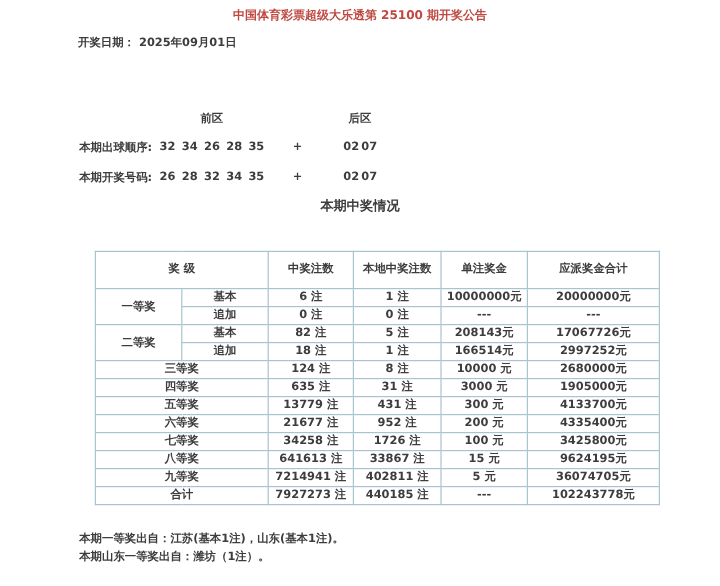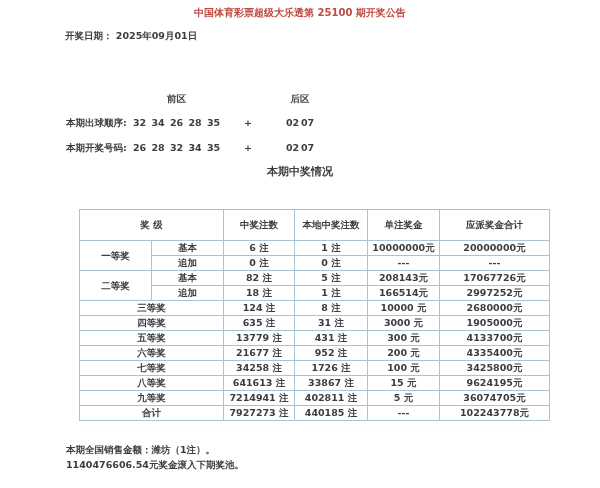--- a/index.html
+++ b/index.html
@@ -211,17 +211,17 @@
         <td colspan="2">合计</td>
         <td>7927273 注</td>
         <td>440185 注</td>
         <td>---</td>
         <td>102243778元</td>
       </tr>
     </tbody>
   </table>
 
   <div class="footer-block">
-    <div>本期全国销售金额：潍坊（1注）。</div>
-    <div>1140476606.54元奖金滚入下期奖池。</div>
+    <div>本期一等奖出自：江苏(基本1注)，山东(基本1注)。</div>
+    <div>本期山东一等奖出自：潍坊（1注）。</div>
   </div>
 
 </div>
 
 </body></html>

